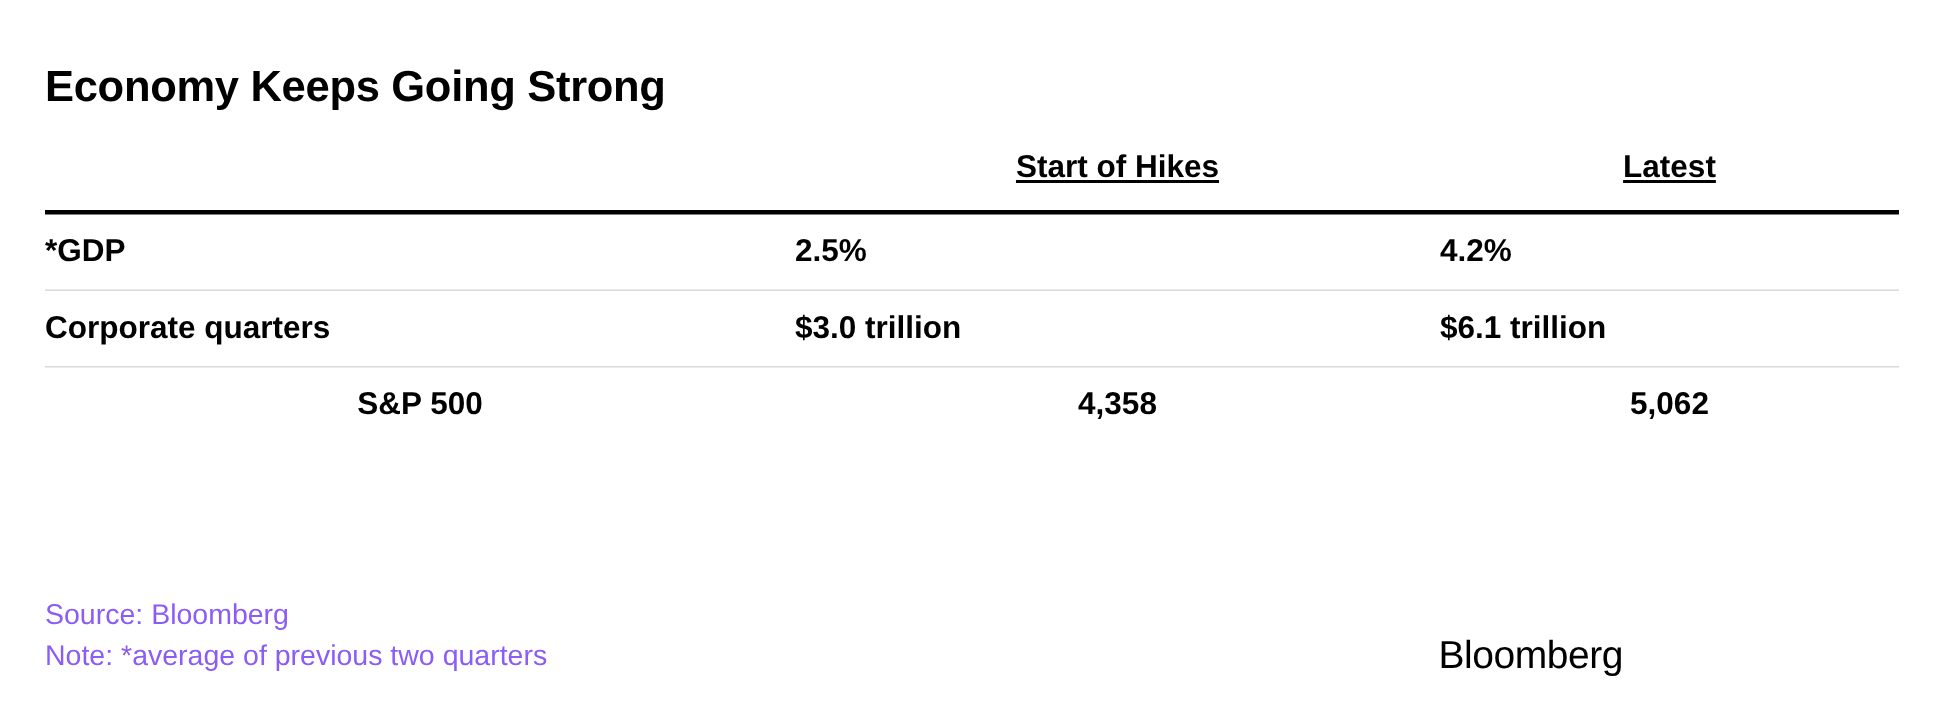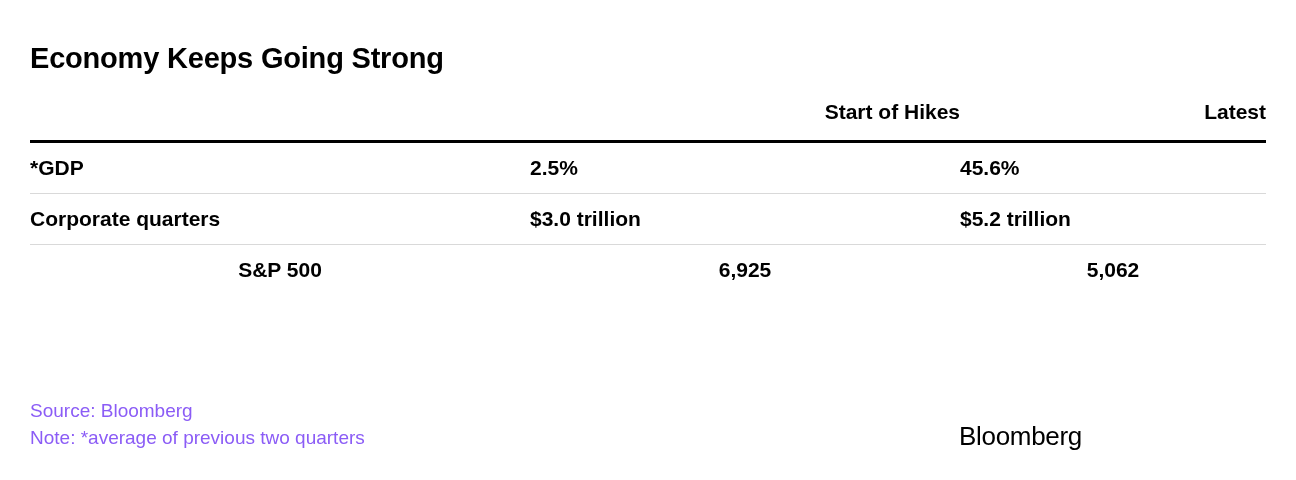--- a/index.html
+++ b/index.html
@@ -33,25 +33,26 @@
     width: 1236px;
     border-collapse: collapse;
     margin-top: 25px;
     table-layout: fixed;
   }
   table.data col.c-label { width: 500px; }
   table.data col.c-v1 { width: 430px; }
   table.data col.c-v2 { width: 306px; }
 
   table.data thead th {
-    text-align: right;
+    text-align: center;
     font-size: 21px;
     font-weight: bold;
     padding: 0 0 16px 0;
     vertical-align: bottom;
+    text-decoration: underline;
   }
   table.data thead th.spacer { font-weight: bold; }
   table.data thead tr {
     border-bottom: 3px solid #000;
   }
   table.data tbody td {
     font-size: 21px;
     font-weight: bold;
     padding: 13px 0 13px 0;
     vertical-align: bottom;
@@ -97,30 +98,30 @@
       <tr>
         <th class="spacer"></th>
         <th>Start of Hikes</th>
         <th>Latest</th>
       </tr>
     </thead>
     <tbody>
       <tr>
         <td>*GDP</td>
         <td>2.5%</td>
-        <td>45.6%</td>
+        <td>4.2%</td>
       </tr>
       <tr>
         <td>Corporate quarters</td>
         <td>$3.0 trillion</td>
-        <td>$5.2 trillion</td>
+        <td>$6.1 trillion</td>
       </tr>
       <tr>
         <td>S&amp;P 500</td>
-        <td>6,925</td>
+        <td>4,358</td>
         <td>5,062</td>
       </tr>
     </tbody>
   </table>
 
   <div class="footer">
     <div>Source: Bloomberg</div>
     <div>Note: *average of previous two quarters</div>
   </div>
 

